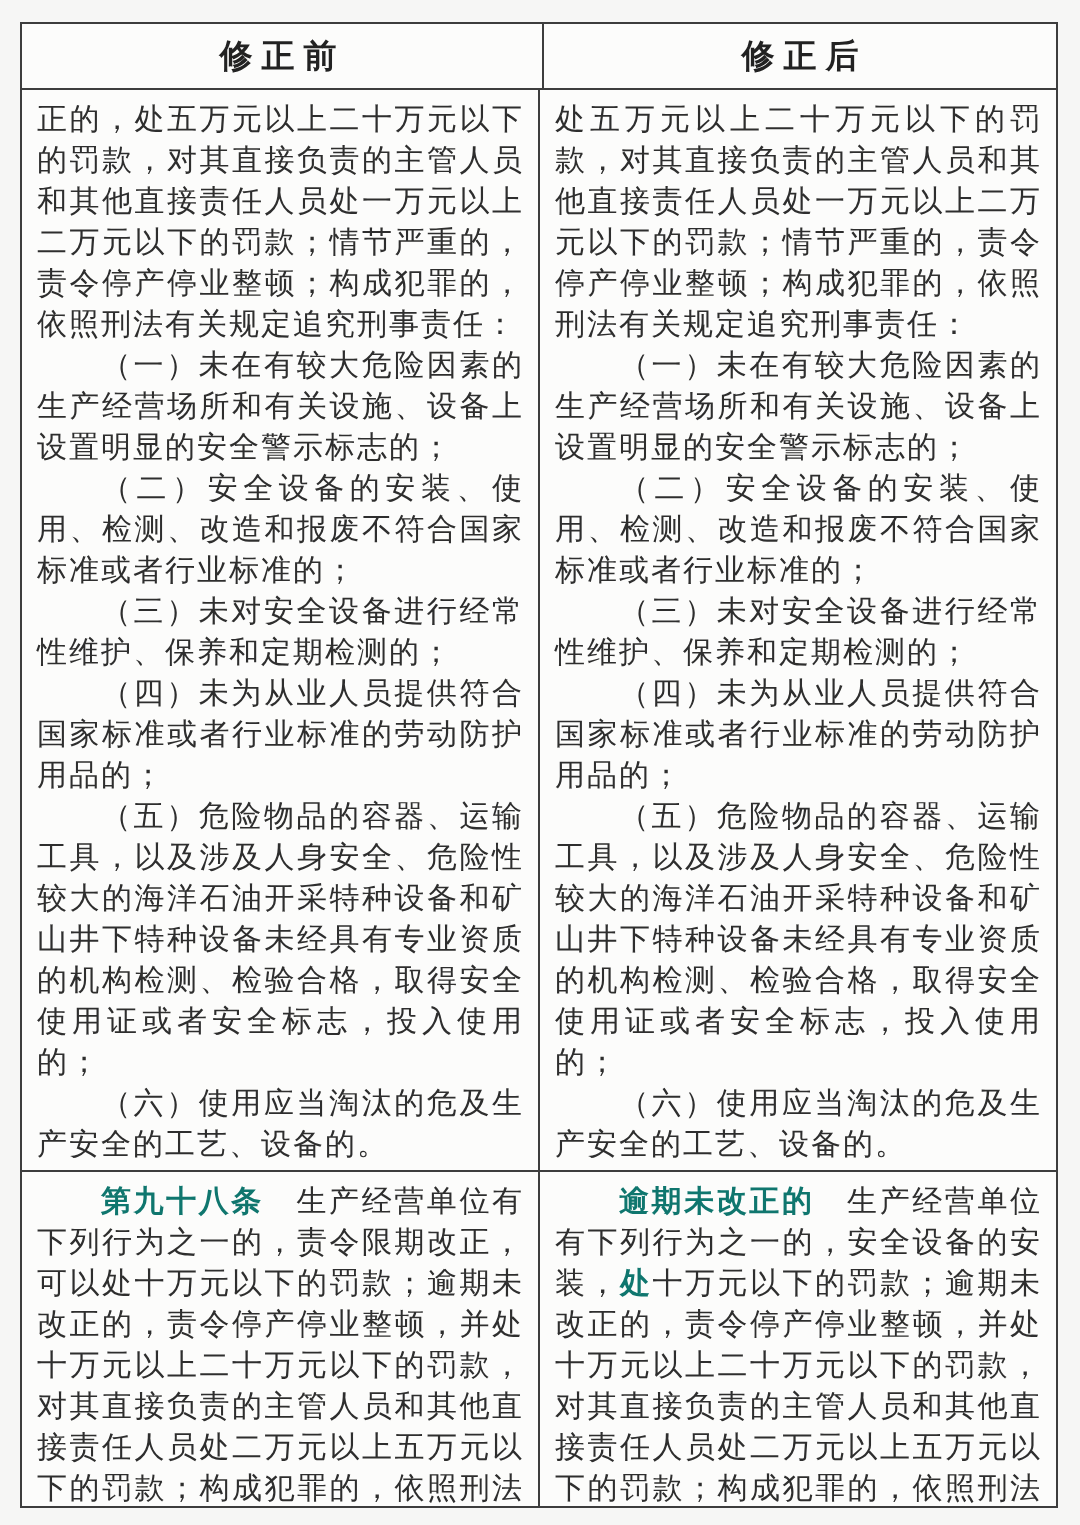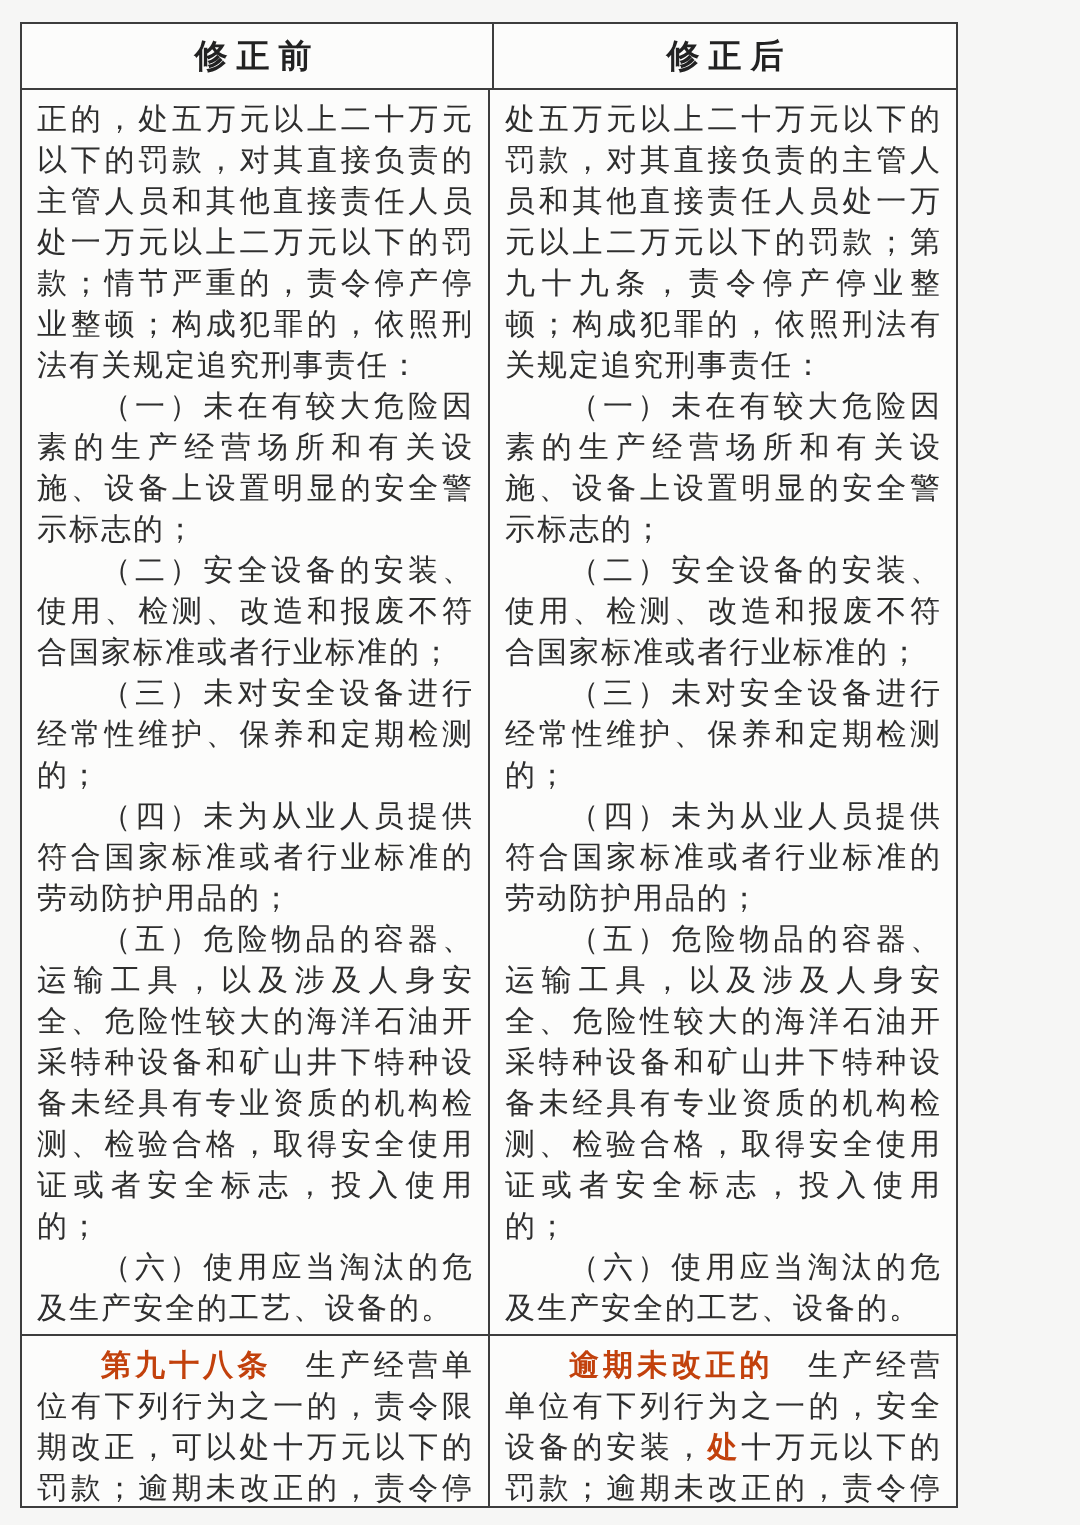--- a/index.html
+++ b/index.html
@@ -9,21 +9,21 @@
     --table-bg: #fcfcfb;
   }
   html,body{margin:0;padding:0;}
   body{
     width:1080px;height:1525px;position:relative;overflow:hidden;
     background:var(--paper-bg);
     color:var(--text-color);
     font-family:"DejaVu Serif","Liberation Serif",serif;
   }
   .table{
-    position:absolute;left:20px;top:22px;width:938px;height:1486px;
+    position:absolute;left:20px;top:22px;width:1038px;height:1486px;
     box-sizing:border-box;border:2px solid var(--border-color);
     background:var(--table-bg);
     display:flex;flex-direction:column;overflow:hidden;
   }
   .thead{
     display:flex;flex:0 0 64px;height:64px;
     border-bottom:2px solid var(--border-color);
   }
   .th{
     flex:1 1 0;display:flex;align-items:center;justify-content:center;
@@ -40,21 +40,21 @@
     flex:1 1 0;box-sizing:border-box;min-width:0;
     padding:8px 14px 6px 15px;overflow:hidden;
   }
   .cell + .cell{border-left:2px solid var(--border-color);}
   .para{
     font-size:30px;line-height:41px;letter-spacing:2px;
     text-align:justify;
   }
   .para.indent{text-indent:64px;}
   .b{
-    font-weight:700;color:#c2410c;
+    font-weight:700;color:#0f766e;
     font-family:"DejaVu Sans","Liberation Sans",sans-serif;
   }
 </style>
 </head>
 <body>
 
 <div class="table">
   <div class="thead">
     <div class="th">修正前</div>
     <div class="th">修正后</div>
@@ -64,21 +64,21 @@
         <div class="cell">
           <div class="para"><span class="">正的，处五万元以上二十万元以下的罚款，对其直接负责的主管人员和其他直接责任人员处一万元以上二万元以下的罚款；情节严重的，责令停产停业整顿；构成犯罪的，依照刑法有关规定追究刑事责任：</span></div>
           <div class="para indent"><span class="">（一）未在有较大危险因素的生产经营场所和有关设施、设备上设置明显的安全警示标志的；</span></div>
           <div class="para indent"><span class="">（二）安全设备的安装、使用、检测、改造和报废不符合国家标准或者行业标准的；</span></div>
           <div class="para indent"><span class="">（三）未对安全设备进行经常性维护、保养和定期检测的；</span></div>
           <div class="para indent"><span class="">（四）未为从业人员提供符合国家标准或者行业标准的劳动防护用品的；</span></div>
           <div class="para indent"><span class="">（五）危险物品的容器、运输工具，以及涉及人身安全、危险性较大的海洋石油开采特种设备和矿山井下特种设备未经具有专业资质的机构检测、检验合格，取得安全使用证或者安全标志，投入使用的；</span></div>
           <div class="para indent"><span class="">（六）使用应当淘汰的危及生产安全的工艺、设备的。</span></div>
         </div>
         <div class="cell">
-          <div class="para"><span class="">处五万元以上二十万元以下的罚款，对其直接负责的主管人员和其他直接责任人员处一万元以上二万元以下的罚款；第九十九条，责令停产停业整顿；构成犯罪的，依照刑法有关规定追究刑事责任：</span></div>
+          <div class="para"><span class="">处五万元以上二十万元以下的罚款，对其直接负责的主管人员和其他直接责任人员处一万元以上二万元以下的罚款；情节严重的，责令停产停业整顿；构成犯罪的，依照刑法有关规定追究刑事责任：</span></div>
           <div class="para indent"><span class="">（一）未在有较大危险因素的生产经营场所和有关设施、设备上设置明显的安全警示标志的；</span></div>
           <div class="para indent"><span class="">（二）安全设备的安装、使用、检测、改造和报废不符合国家标准或者行业标准的；</span></div>
           <div class="para indent"><span class="">（三）未对安全设备进行经常性维护、保养和定期检测的；</span></div>
           <div class="para indent"><span class="">（四）未为从业人员提供符合国家标准或者行业标准的劳动防护用品的；</span></div>
           <div class="para indent"><span class="">（五）危险物品的容器、运输工具，以及涉及人身安全、危险性较大的海洋石油开采特种设备和矿山井下特种设备未经具有专业资质的机构检测、检验合格，取得安全使用证或者安全标志，投入使用的；</span></div>
           <div class="para indent"><span class="">（六）使用应当淘汰的危及生产安全的工艺、设备的。</span></div>
         </div>
       </div>
       <div class="trow">
         <div class="cell">

